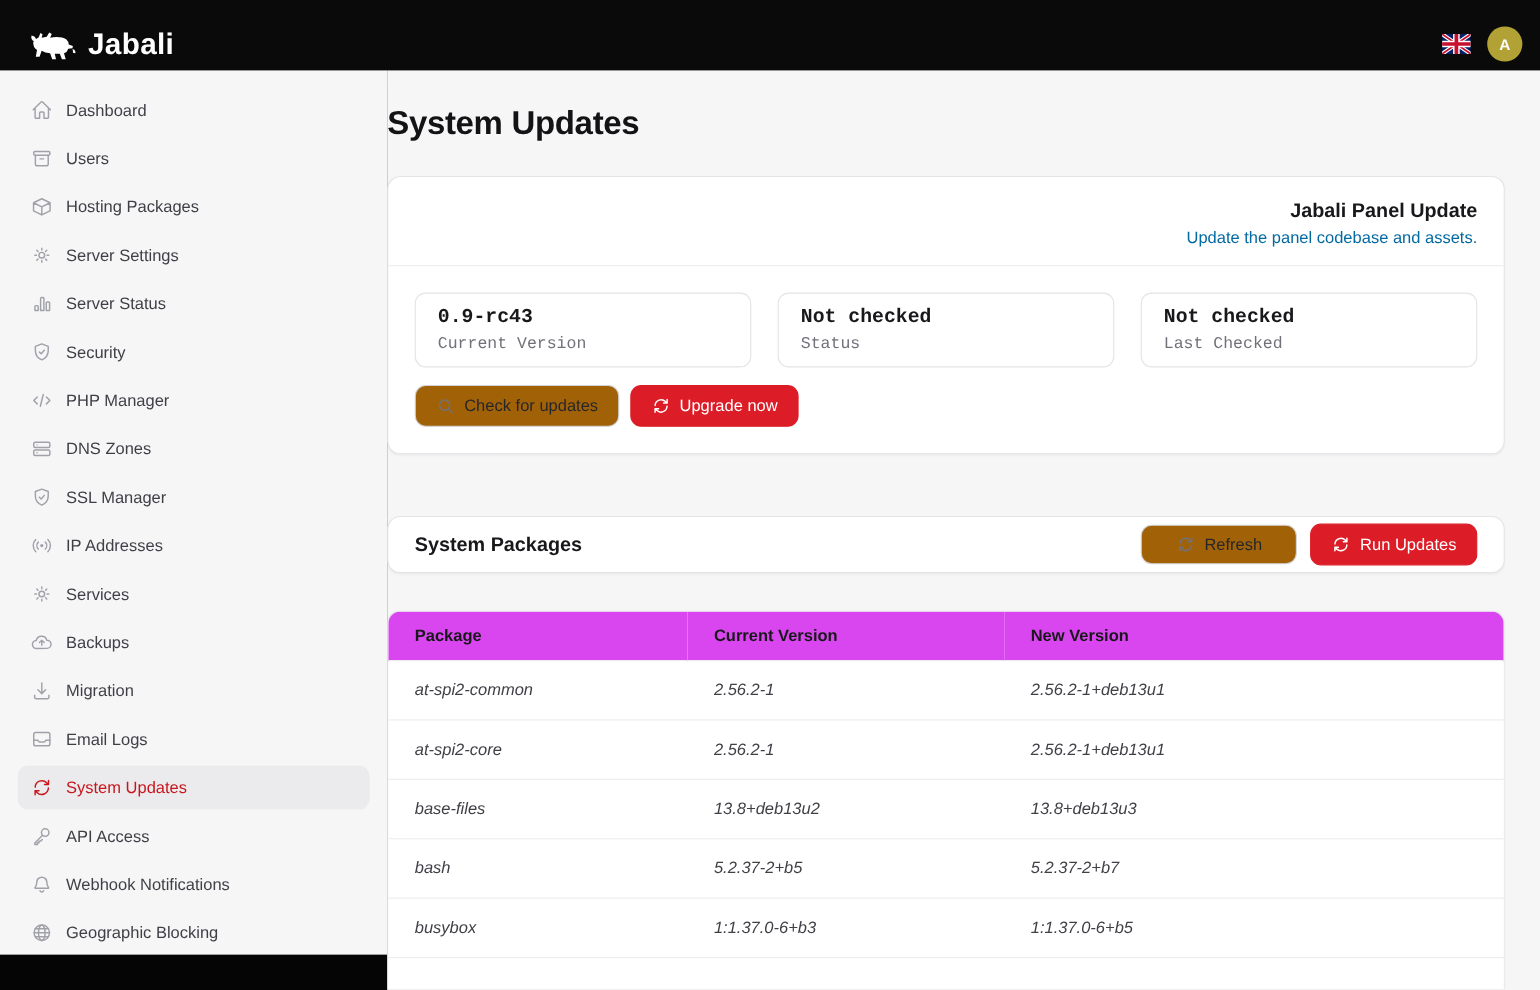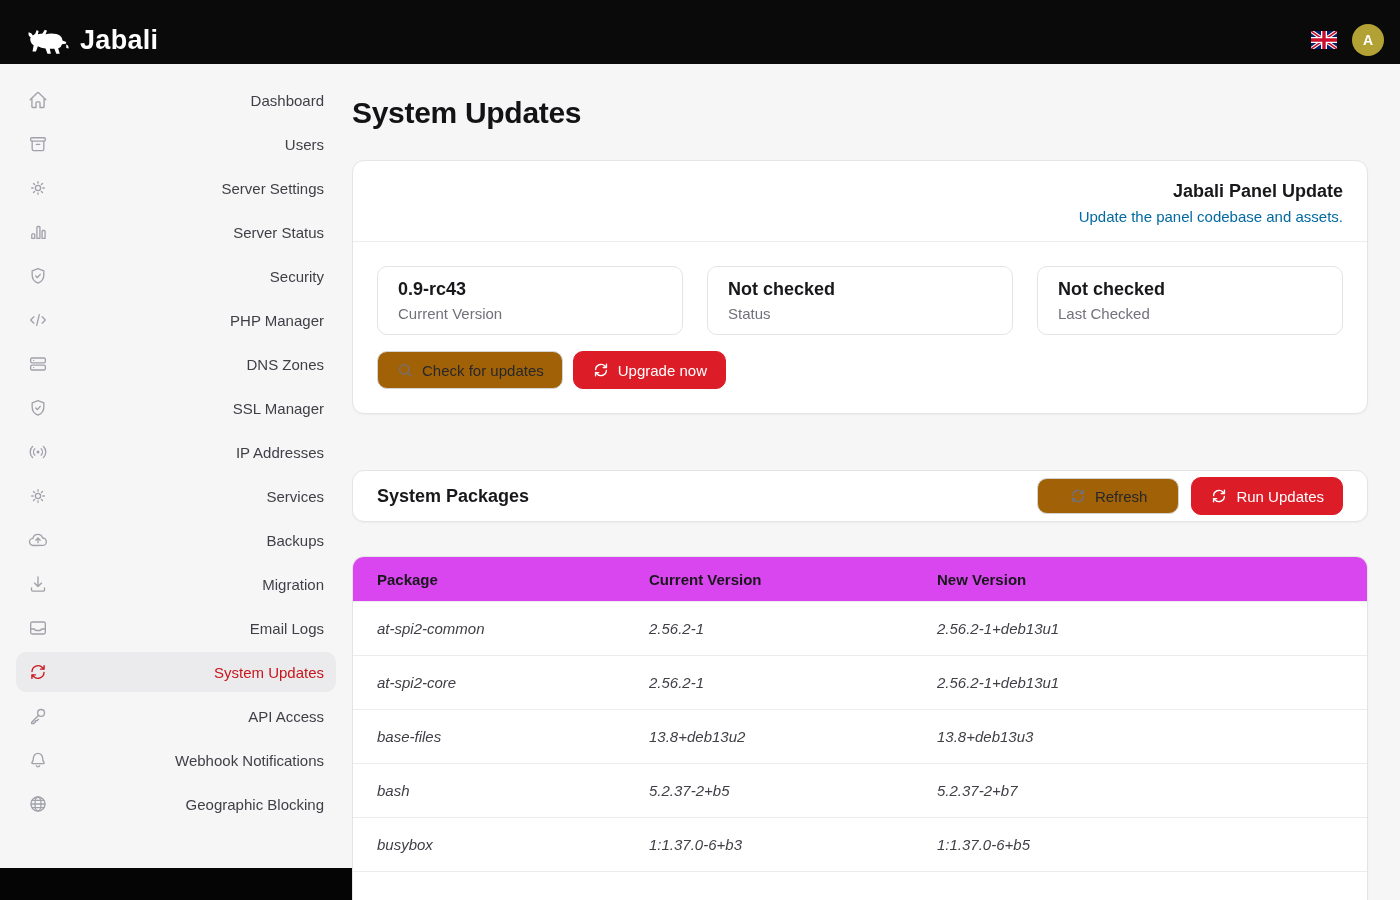--- a/index.html
+++ b/index.html
@@ -26,41 +26,41 @@
     display:flex; align-items:center; justify-content:center; font-family:"Liberation Sans",sans-serif;
   }
   
   .sidebar {
     position:absolute; left:0; top:64px; width:352px; height:804px;
     background:#f6f6f7; padding:16px; overflow:hidden;
   }
   .side-item {
     height:40px; margin-bottom:4px; border-radius:10px;
     display:flex; align-items:center; gap:12px; padding:0 12px;
-    color:#3f3f46; font-size:15px; cursor:pointer;justify-content:space-between;
+    color:#3f3f46; font-size:15px; cursor:pointer;
   }
   .side-item .icon { width:20px; height:20px; color:#a1a1aa; display:flex; }
   .side-item .icon svg { width:20px; height:20px; }
   .side-item.active { background:#ebebed; color:#c8161d; font-weight:500; }
   .side-item.active .icon { color:#c8161d; }
   .main {
     position:absolute; left:352px; top:64px; width:1048px; height:836px;
     background:#f6f6f7; padding:32px 32px 0 0; overflow:hidden;
   }
   .page-title { margin:0 0 30px 0; font-size:30px; font-weight:800; color:#131316; letter-spacing:-.3px; }
   .card {
     background:#ffffff; border:1px solid #e4e4e7; border-radius:12px;
     box-shadow:0 1px 2px rgba(0,0,0,.04);
   }
   .card-head { padding:20px 24px 16px 24px;text-align:right; }
   .card-title { font-size:18px; font-weight:700; color:#18181b; }
   .card-sub { margin-top:6px; font-size:15px; color:#0369a1; }
   .card-divider { border-top:1px solid #ededf0; }
   .card-body { padding:24px; }
-  .stat-row { display:flex; gap:24px; }
+  .stat-row { display:flex; gap:24px;font-family:Liberation Mono, monospace; }
   .stat-box { flex:1; border:1px solid #e4e4e7; border-radius:10px; padding:12px 20px; background:#fff; }
   .stat-value { font-size:18px; font-weight:700; color:#18181b; }
   .stat-label { margin-top:5px; font-size:15px; color:#71717a; }
   .btn-row { margin-top:16px; display:flex; gap:10px; }
   .btn {
     display:inline-flex; align-items:center; gap:8px; border-radius:10px;
     font-size:15px; height:38px; padding:0 18px; cursor:pointer;
     font-family:"Liberation Sans",sans-serif; white-space:nowrap;
   }
   .btn svg { width:18px; height:18px; }
@@ -129,20 +129,28 @@
     <span class="label">Dashboard</span>
   </div>
     <div class="side-item">
     <span class="icon">
         <svg viewBox="0 0 24 24" fill="none" stroke="currentColor" stroke-width="1.6" stroke-linecap="round" stroke-linejoin="round">
           <rect x="3.2" y="4.5" width="17.6" height="4" rx="1.2"></rect>
           <path d="M5 8.5 V18 a2 2 0 0 0 2 2 h10 a2 2 0 0 0 2-2 V8.5 M10 12.5 h4"></path>
         </svg>
       </span>
     <span class="label">Users</span>
+  </div>
+    <div class="side-item">
+    <span class="icon">
+        <svg viewBox="0 0 24 24" fill="none" stroke="currentColor" stroke-width="1.6" stroke-linecap="round" stroke-linejoin="round">
+          <path d="M21 7.6 12 3.2 3 7.6 M21 7.6 v8.8 L12 20.8 M21 7.6 12 12 M12 20.8 3 16.4 V7.6 M12 20.8 V12 M3 7.6 12 12"></path>
+        </svg>
+      </span>
+    <span class="label">Hosting Packages</span>
   </div>
     <div class="side-item">
     <span class="icon">
         <svg viewBox="0 0 24 24" fill="none" stroke="currentColor" stroke-width="1.6" stroke-linecap="round" stroke-linejoin="round">
           <circle cx="12" cy="12" r="3.1"></circle>
           <path d="M12 4.4 V6.2 M17.4 6.6 16.1 7.9 M19.6 12 H17.8 M17.4 17.4 16.1 16.1 M12 19.6 V17.8 M6.6 17.4 7.9 16.1 M4.4 12 H6.2 M6.6 6.6 7.9 7.9"></path>
         </svg>
       </span>
     <span class="label">Server Settings</span>
   </div>

